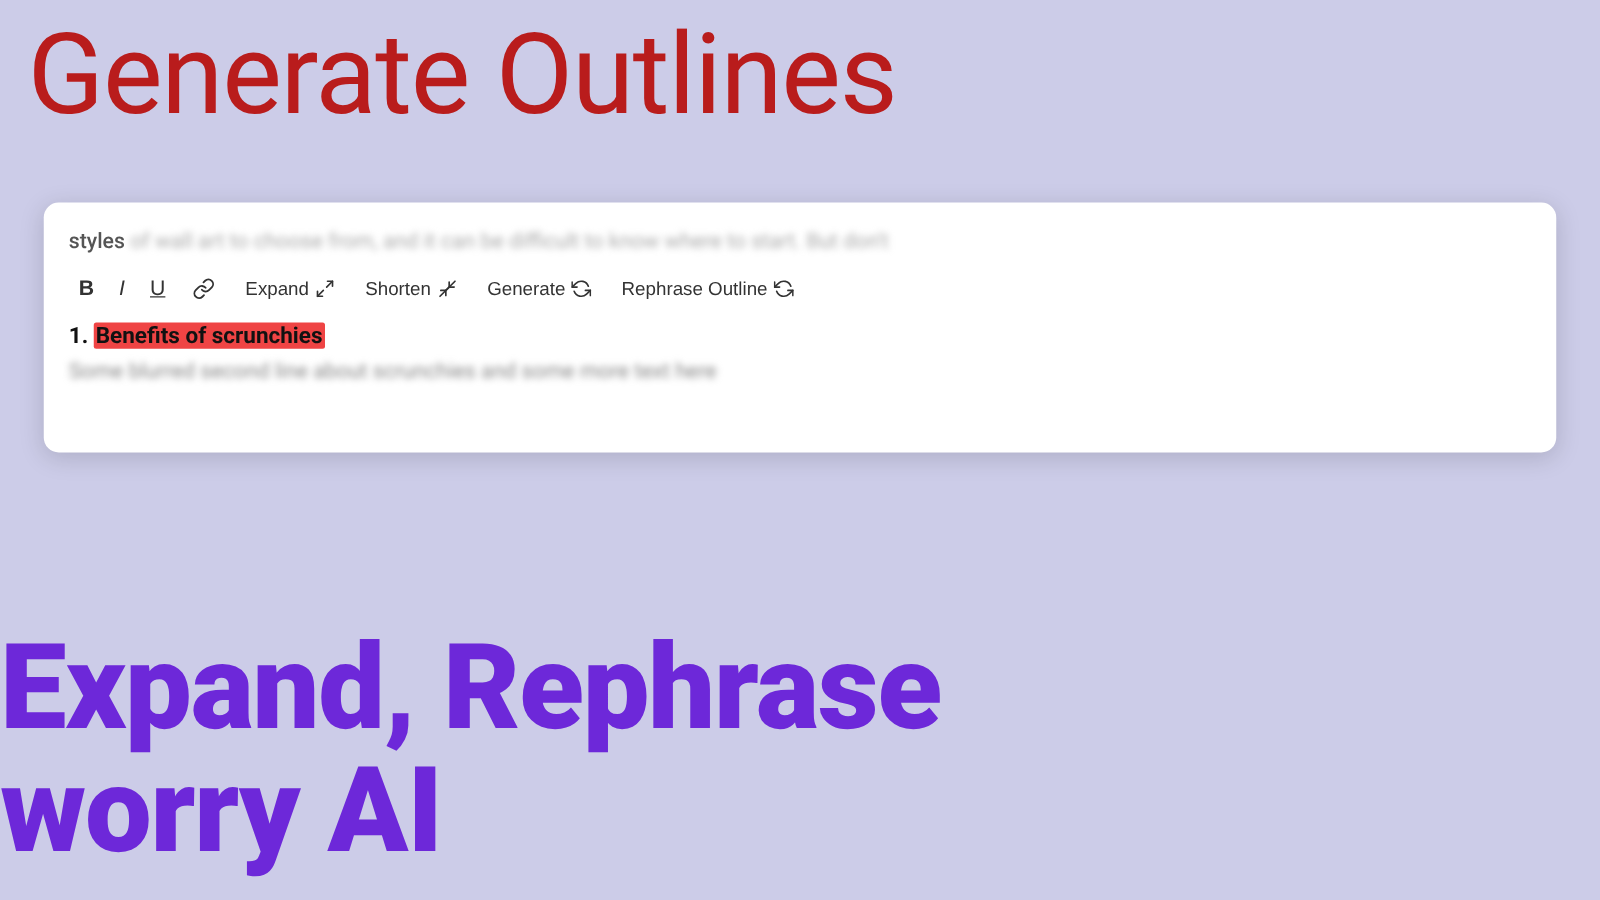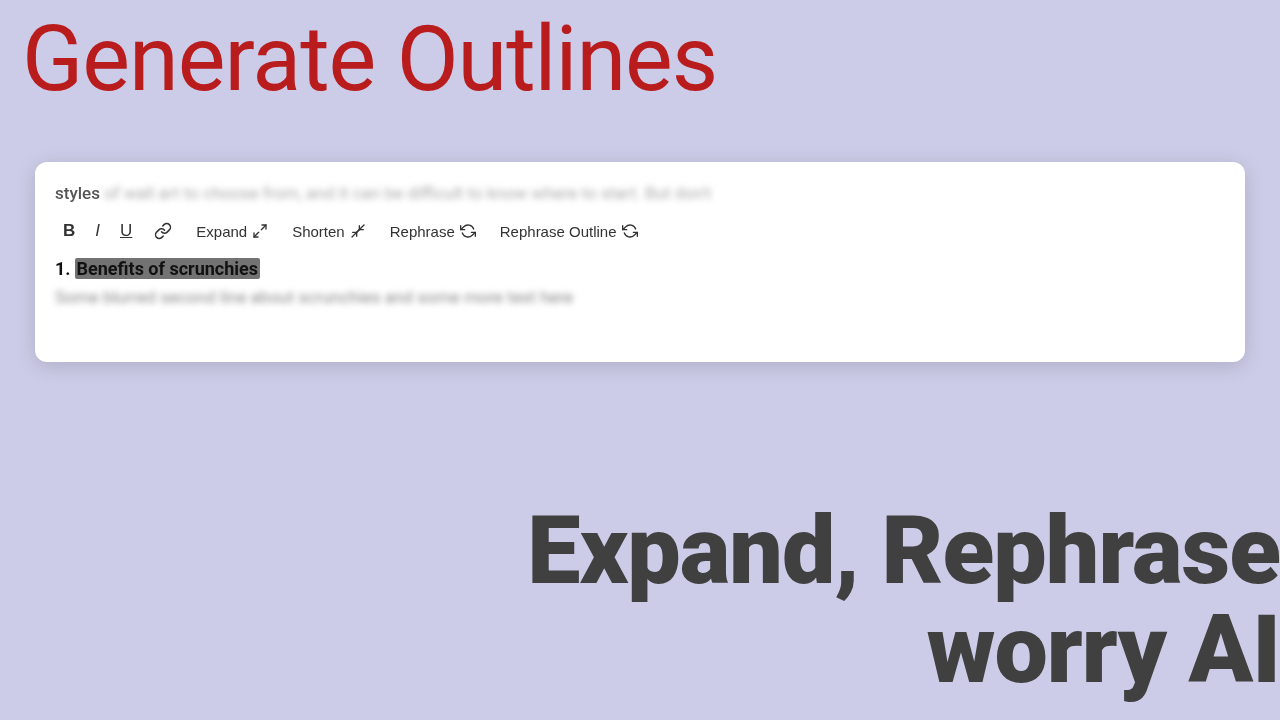--- a/index.html
+++ b/index.html
@@ -98,42 +98,42 @@
       font-size: 18px;
       font-weight: 700;
       color: #111;
       margin-top: 12px;
       display: flex;
       align-items: center;
       gap: 4px;
     }
 
     .numbered-item .highlighted {
-      background-color: #737373;
+      background-color: #ef4444;
       padding: 0 2px;
       border-radius: 2px;
     }
 
     .numbered-item-2 {
       font-size: 17px;
       color: #888;
       filter: blur(3px);
       margin-top: 8px;
       user-select: none;
     }
 
     .bottom-heading {
       position: absolute;
       bottom: 20px;
       left: 0;
       right: 0;
-      text-align: right;
+      text-align: left;
       font-size: 95px;
       font-weight: 900;
-      color: #404040;
+      color: #6d28d9;
       line-height: 1.05;
       letter-spacing: -1px;
     }
 
     .editor-lines-top {
       line-height: 1.55;
       color: #999;
     }
 
     .line1, .line2 {
@@ -184,21 +184,21 @@
     <button class="toolbar-btn">
       <span>Shorten</span>
       <svg width="16" height="16" viewBox="0 0 24 24" fill="none" stroke="#333" stroke-width="2" stroke-linecap="round" stroke-linejoin="round">
         <polyline points="4 14 10 14 10 20"></polyline>
         <polyline points="20 10 14 10 14 4"></polyline>
         <line x1="10" y1="14" x2="21" y2="3"></line>
         <line x1="3" y1="21" x2="14" y2="10"></line>
       </svg>
     </button>
     <button class="toolbar-btn">
-      <span>Rephrase</span>
+      <span>Generate</span>
       <svg width="16" height="16" viewBox="0 0 24 24" fill="none" stroke="#333" stroke-width="2" stroke-linecap="round" stroke-linejoin="round">
         <polyline points="1 4 1 10 7 10"></polyline>
         <polyline points="23 20 23 14 17 14"></polyline>
         <path d="M20.49 9A9 9 0 0 0 5.64 5.64L1 10m22 4l-4.64 4.36A9 9 0 0 1 3.51 15"></path>
       </svg>
     </button>
     <button class="toolbar-btn">
       <span>Rephrase Outline</span>
       <svg width="16" height="16" viewBox="0 0 24 24" fill="none" stroke="#333" stroke-width="2" stroke-linecap="round" stroke-linejoin="round">
         <polyline points="1 4 1 10 7 10"></polyline>

